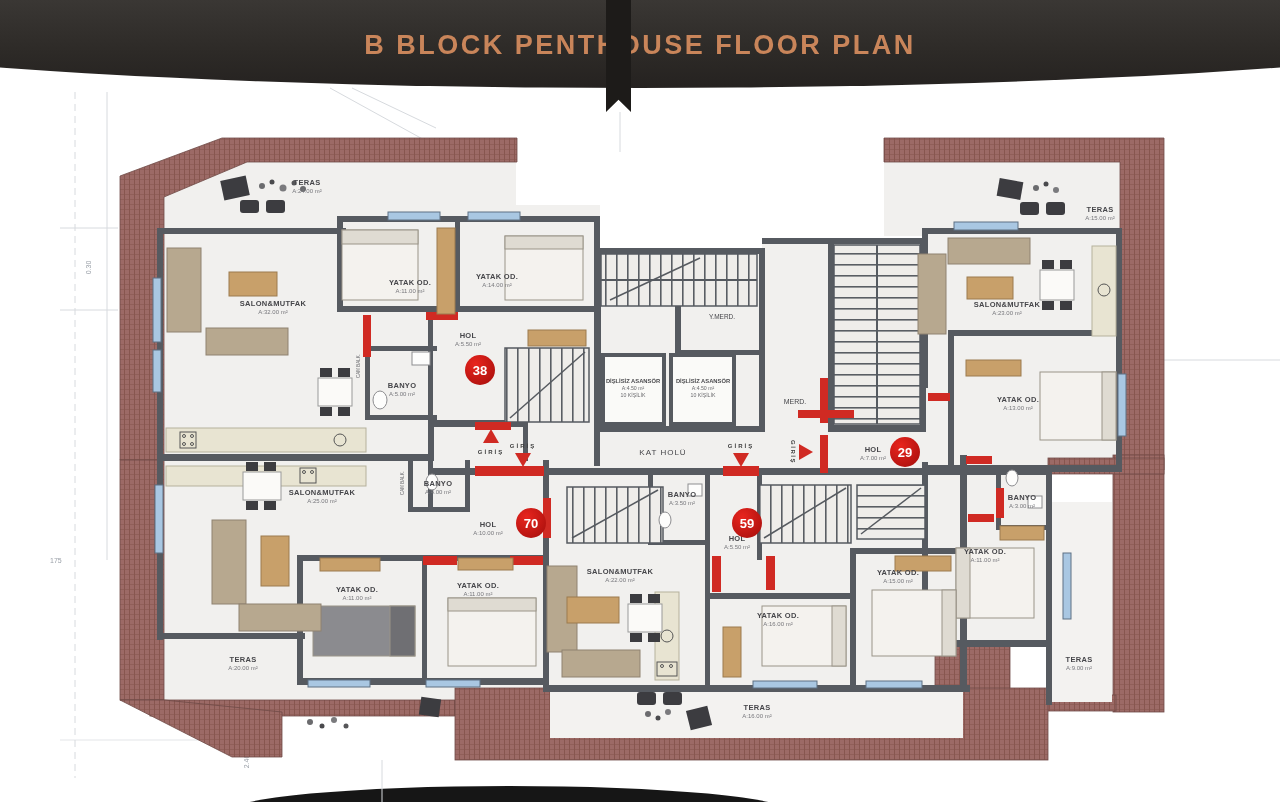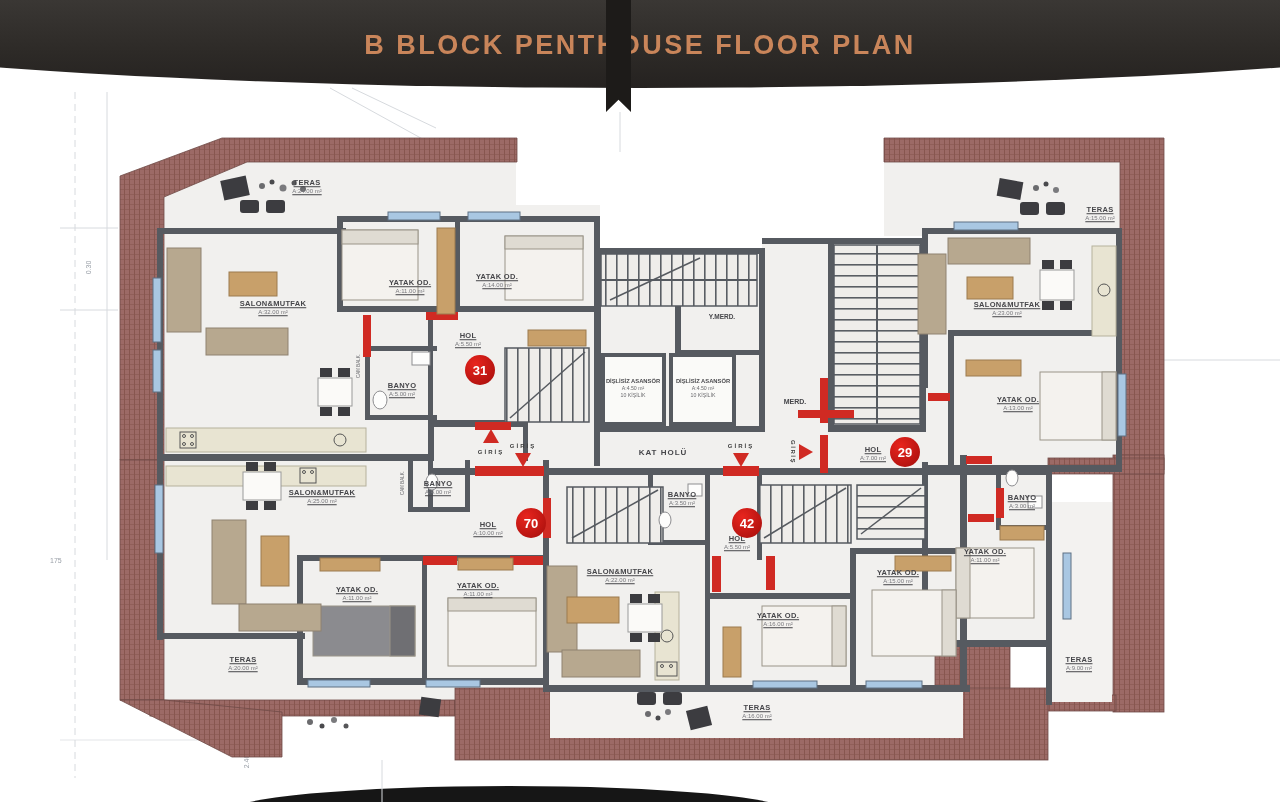--- a/index.html
+++ b/index.html
@@ -8,29 +8,29 @@
   
   .header{position:absolute;left:0;top:0;width:1280px;height:88px;
     background:linear-gradient(180deg,#3a3734 0%,#2e2b28 55%,#252220 100%);
     clip-path:ellipse(78% 100% at 50% 0%);}
   .header-title{position:absolute;left:0;top:30px;width:1280px;text-align:center;
     color:#c9855a;font-size:27px;font-weight:600;letter-spacing:2.5px;}
   .bookmark{position:absolute;left:606px;top:0;width:25px;height:112px;background:#1d1b19;
     clip-path:polygon(0 0,100% 0,100% 100%,50% 89%,0 100%);}
   
   .lbl{position:absolute;transform:translate(-50%,-50%);text-align:center;color:#46464a;
-       white-space:nowrap;line-height:1.3;z-index:30;text-decoration:underline;}
+       white-space:nowrap;line-height:1.3;z-index:30;}
   .lbl .n{display:block;font-size:7.5px;font-weight:bold;letter-spacing:.3px;}
   .lbl .a{display:block;font-size:6px;color:#77777c;}
   .tiny{position:absolute;transform:translate(-50%,-50%) rotate(-90deg);font-size:4.5px;
         color:#6a6a6e;z-index:30;white-space:nowrap;}
   .elv{position:absolute;transform:translate(-50%,-50%);text-align:center;z-index:30;line-height:1.4;}
   .elv .n{display:block;font-size:5.8px;font-weight:bold;color:#4a4a4e;}
   .elv .a,.elv .c{display:block;font-size:5.2px;color:#6a6a6e;}
-  .room-word{position:absolute;transform:translate(-50%,-50%);font-size:7.5px;font-weight:bold;
+  .room-word{position:absolute;transform:translate(-50%,-50%);font-size:7.5px;font-weight:normal;
        color:#46464a;z-index:30;white-space:nowrap;}
   .unit{position:absolute;width:30px;height:30px;border-radius:50%;
     background:radial-gradient(circle at 35% 30%,#e8251e,#a30d0b);
     color:#fff;font-size:13px;font-weight:bold;display:flex;align-items:center;
     justify-content:center;transform:translate(-50%,-50%);z-index:32;}
   .giris{position:absolute;transform:translate(-50%,-50%);font-size:6px;font-weight:bold;
     letter-spacing:2px;color:#3c3c3c;z-index:31;}
   .giris.vert{writing-mode:vertical-rl;letter-spacing:1.5px;}
   .tri{position:absolute;width:0;height:0;z-index:31;transform:translate(-50%,-50%);}
   .tri.up{border-left:8px solid transparent;border-right:8px solid transparent;border-bottom:14px solid #d02a23;}
@@ -512,22 +512,22 @@
 
 <div class="tri up" style="left:491px;top:436px"></div>
 <div class="giris" style="left:491px;top:452px">GİRİŞ</div>
 <div class="tri down" style="left:523px;top:460px"></div>
 <div class="giris" style="left:523px;top:446px">GİRİŞ</div>
 <div class="tri down" style="left:741px;top:460px"></div>
 <div class="giris" style="left:741px;top:446px">GİRİŞ</div>
 <div class="tri right" style="left:806px;top:452px"></div>
 <div class="giris vert" style="left:793px;top:452px">GİRİŞ</div>
 
-<div class="unit" style="left:480px;top:370px">31</div>
+<div class="unit" style="left:480px;top:370px">38</div>
 <div class="unit" style="left:905px;top:452px">29</div>
 <div class="unit" style="left:531px;top:523px">70</div>
-<div class="unit" style="left:747px;top:523px">42</div>
+<div class="unit" style="left:747px;top:523px">59</div>
 
 <div class="dim rot" style="left:82px;top:264px">0.30</div>
 <div class="dim" style="left:50px;top:557px">175</div>
 <div class="dim rot" style="left:240px;top:758px">2.40</div>
 
 <div class="bottom-arc"></div>
 
 </body></html>

